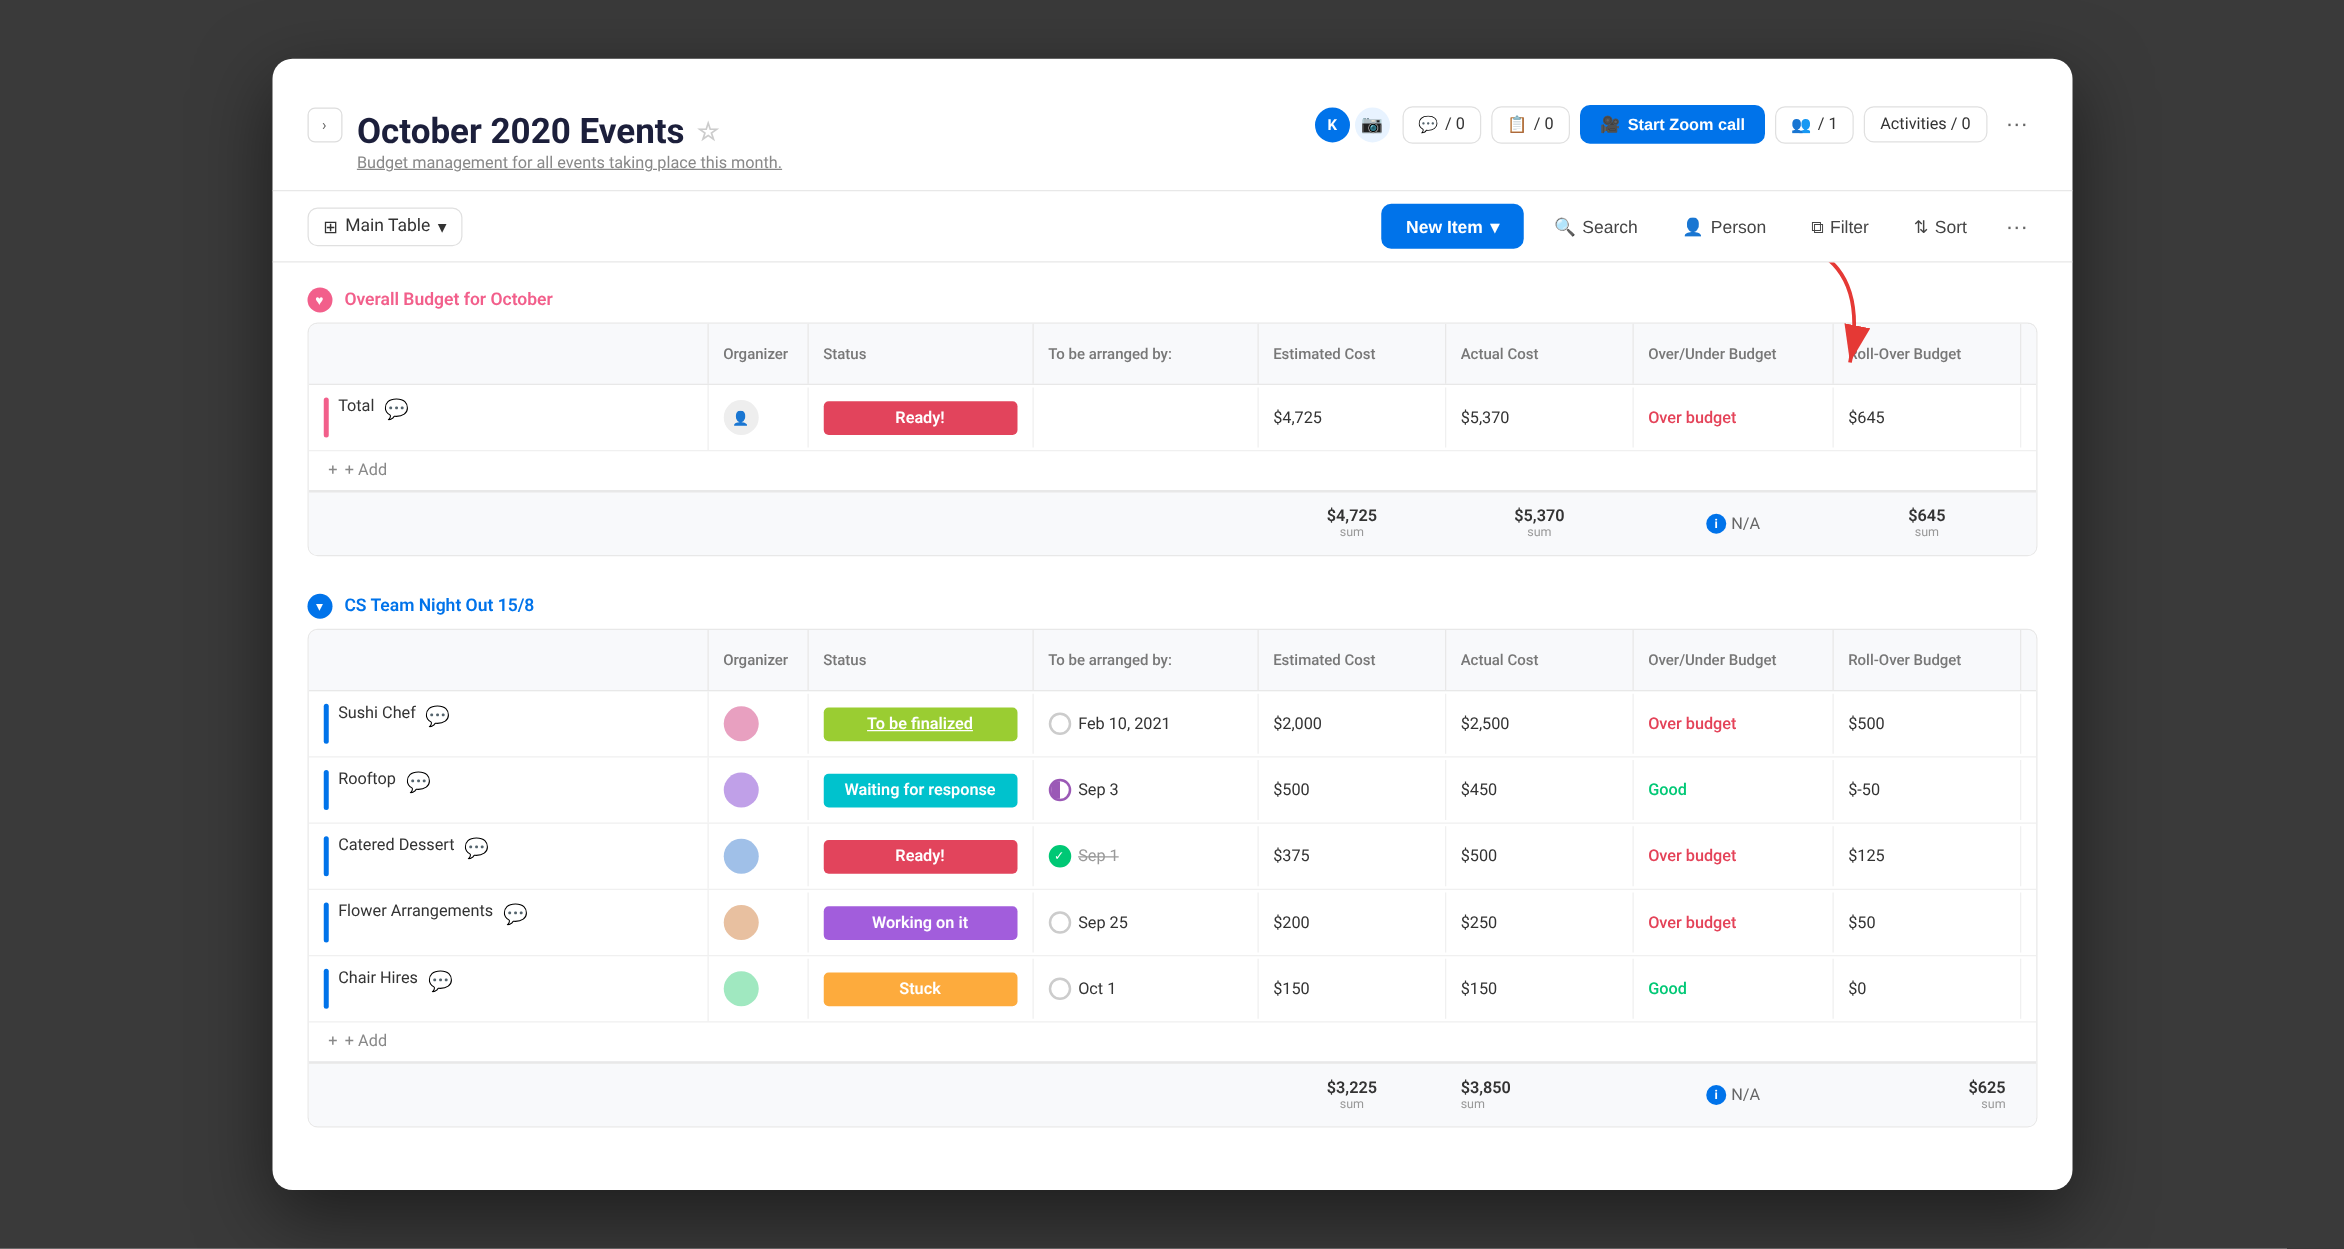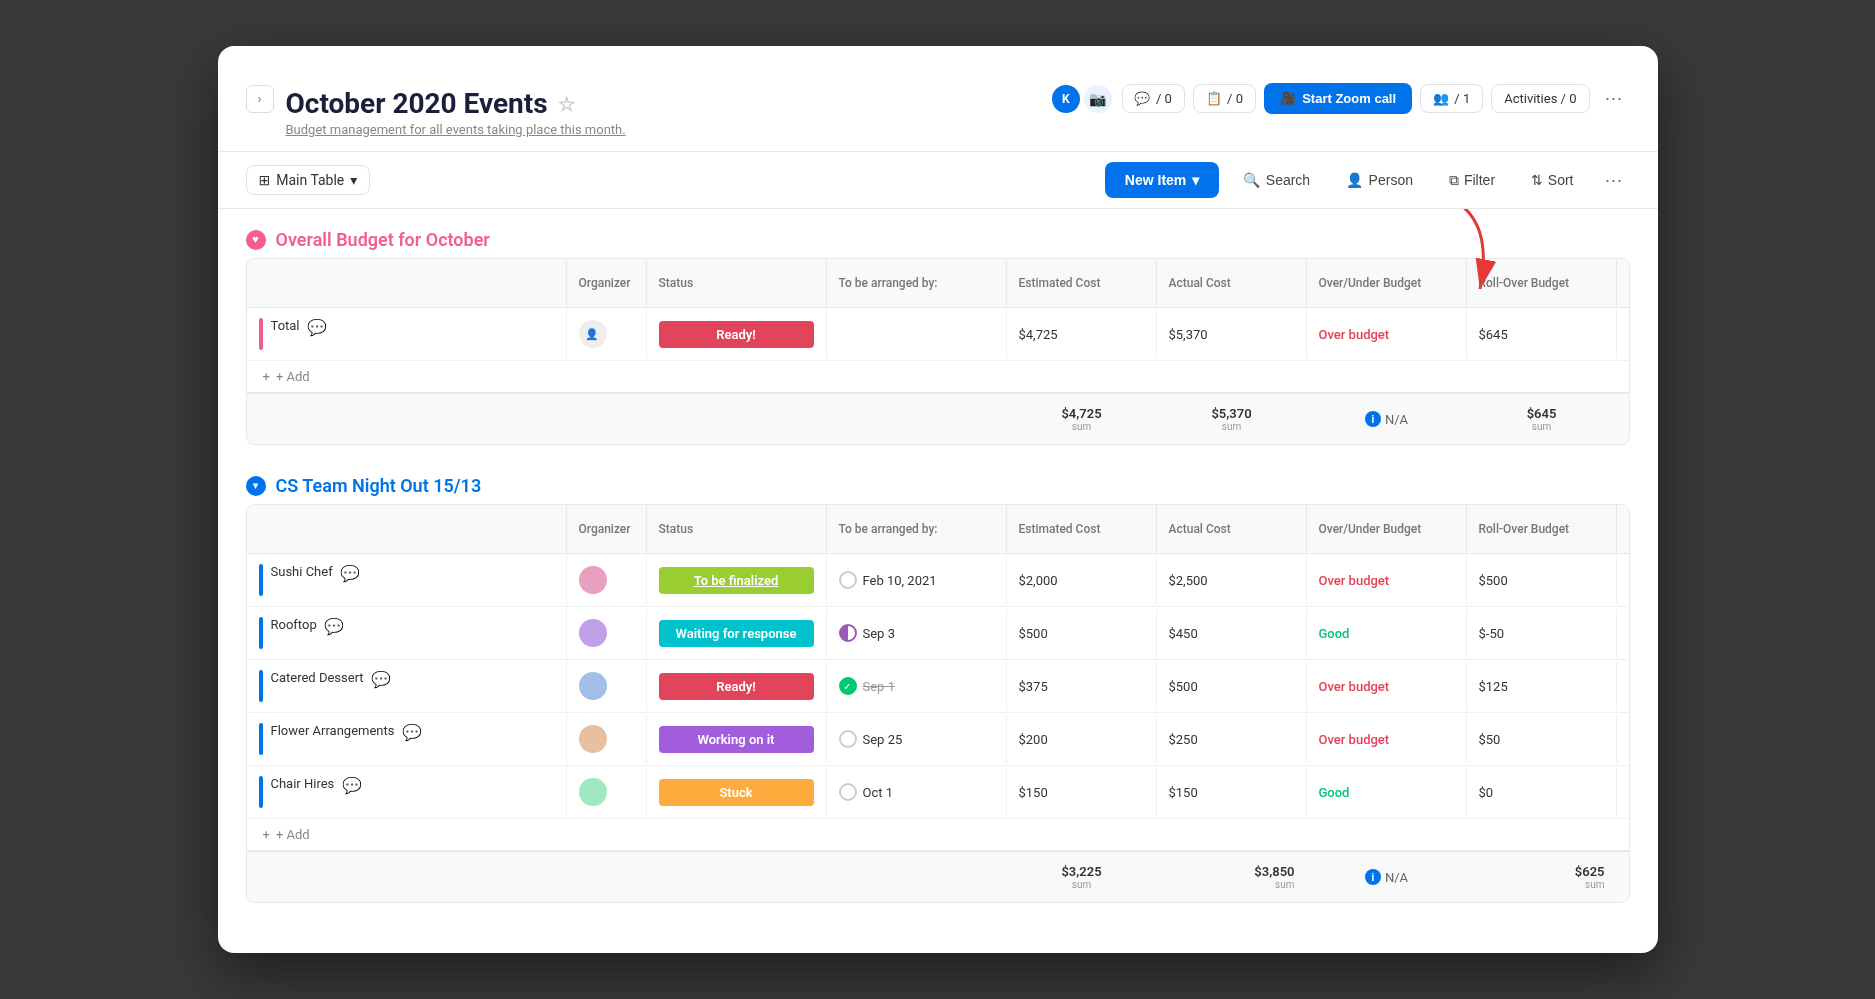--- a/index.html
+++ b/index.html
@@ -156,21 +156,21 @@
     .group-arrow {
       width: 20px; height: 20px;
       border-radius: 50%;
       display: flex; align-items: center; justify-content: center;
       font-size: 11px;
       cursor: pointer;
     }
     .group-arrow-pink { background: #f25f8b; color: #fff; }
     .group-arrow-blue { background: #0073ea; color: #fff; }
     .group-title {
-      font-size: 18px;
+      font-size: 14px;
       font-weight: 600;
     }
     .group-title-pink { color: #f25f8b; }
     .group-title-blue { color: #0073ea; }
     
     .table-wrap {
       margin-top: 8px;
       border: 1px solid #e8e8e8;
       border-radius: 8px;
       overflow: hidden;
@@ -468,21 +468,21 @@
             <span class="sum-label">sum</span>
           </div>
           <div class="sum-cell"></div>
         </div>
       </div>
     </div>
 
     <div class="group">
       <div class="group-header">
         <div class="group-arrow group-arrow-blue">▾</div>
-        <span class="group-title group-title-blue">CS Team Night Out 15/13</span>
+        <span class="group-title group-title-blue">CS Team Night Out 15/8</span>
       </div>
 
       <div class="table-wrap">
         <div class="table-header">
           <div class="th"></div>
           <div class="th">Organizer</div>
           <div class="th">Status</div>
           <div class="th">To be arranged by:</div>
           <div class="th">Estimated Cost</div>
           <div class="th">Actual Cost</div>
@@ -645,21 +645,21 @@
 
         <div class="summary-row">
           <div class="sum-cell"></div>
           <div class="sum-cell"></div>
           <div class="sum-cell"></div>
           <div class="sum-cell"></div>
           <div class="sum-cell" style="align-items:center;">
             <span class="sum-value">$3,225</span>
             <span class="sum-label">sum</span>
           </div>
-          <div class="sum-cell" style="align-items:flex-end;">
+          <div class="sum-cell" style="align-items:flex-start;">
             <span class="sum-value">$3,850</span>
             <span class="sum-label">sum</span>
           </div>
           <div class="sum-cell" style="align-items:center;">
             <div class="na-cell">
               <span class="info-icon">i</span>
               <span>N/A</span>
             </div>
           </div>
           <div class="sum-cell" style="align-items:flex-end;">

